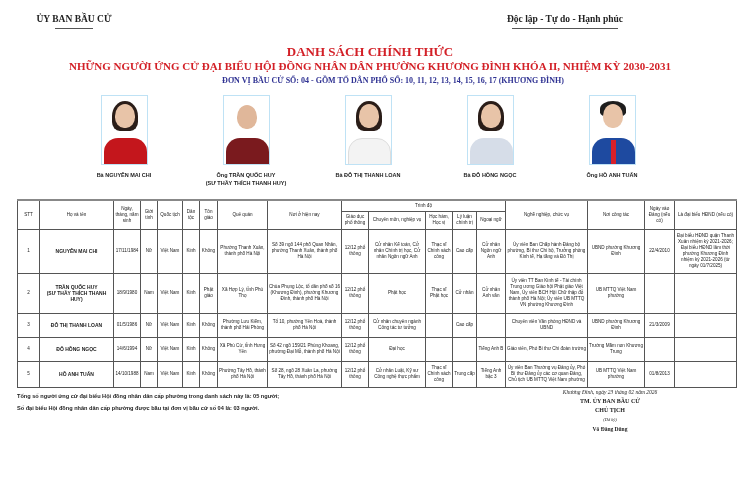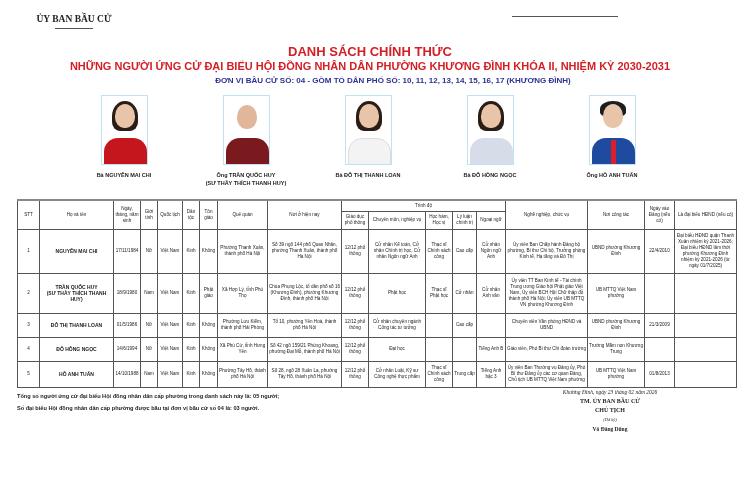--- a/index.html
+++ b/index.html
@@ -6,21 +6,21 @@
   html, body { width: 740px; height: 490px; background: #ffffff; overflow: hidden; }
   body { position: relative; font-family: "Liberation Sans", sans-serif; color: #222; }
 
   .hdr-left { position: absolute; left: 18px; top: 13px; width: 112px; text-align: center;
     font-family: "Liberation Serif", serif; font-size: 9.5px; font-weight: bold; line-height: 12px; color: #222; }
   .hdr-left .rule { width: 38px; height: 1px; background: #555; margin: 3px auto 0; }
   .hdr-right { position: absolute; left: 440px; top: 13px; width: 250px; text-align: center;
     font-family: "Liberation Serif", serif; font-size: 9.5px; font-weight: bold; line-height: 12px; color: #222; }
   .hdr-right .rule { width: 106px; height: 1px; background: #555; margin: 3px auto 0; }
 
-  .titles { position: absolute; left: 0; top: 44px; width: 740px; text-align: center; font-family: Liberation Sans, sans-serif; font-weight: bold; }
+  .titles { position: absolute; left: 0; top: 44px; width: 740px; text-align: center; font-family: Liberation Serif, serif; font-weight: bold; }
   .t1 { color: #d32027; font-size: 13px; line-height: 15px; }
   .t2 { color: #d32027; font-size: 11px; line-height: 13px; margin-top: 1px; }
   .t3 { color: #2e3192; font-size: 8px; line-height: 11px; margin-top: 2px; padding-left: 46px; }
 
   .photos { position: absolute; top: 95px; left: 0; width: 740px; height: 100px; }
   .cand { position: absolute; width: 120px; text-align: center; }
   .photo { width: 47px; height: 70px; margin: 0 auto; border: 1px solid #bfe2f5; position: relative; overflow: hidden; background: #fff; }
   .photo .head { position: absolute; left: 13px; top: 8px; width: 20px; height: 24px; border-radius: 50% 50% 45% 45%; background: #e8c4a8; }
   .photo .hair { position: absolute; left: 10px; top: 5px; width: 26px; height: 30px; border-radius: 50% 50% 30% 30%; background: #2a1d18; }
   .photo .body { position: absolute; left: 2px; top: 42px; width: 43px; height: 30px; border-radius: 14px 14px 0 0; }
@@ -40,20 +40,21 @@
   .sign .who { font-weight: bold; font-size: 5.5px; line-height: 9px; }
 </style>
 </head>
 <body>
 
 <div class="hdr-left">
   <div>ỦY BAN BẦU CỬ</div>
   <div class="rule"></div>
 </div>
 <div class="hdr-right">
+  <div>Độc lập - Tự do - Hạnh phúc</div>
   <div class="rule"></div>
 </div>
 
 <div class="titles">
   <div class="t1">DANH SÁCH CHÍNH THỨC</div>
   <div class="t2">NHỮNG NGƯỜI ỨNG CỬ ĐẠI BIỂU HỘI ĐỒNG NHÂN DÂN PHƯỜNG KHƯƠNG ĐÌNH KHÓA II, NHIỆM KỲ 2030-2031</div>
   <div class="t3">ĐƠN VỊ BẦU CỬ SỐ: 04 - GỒM TỔ DÂN PHỐ SỐ: 10, 11, 12, 13, 14, 15, 16, 17 (KHƯƠNG ĐÌNH)</div>
 </div>
 
 <div class="photos">

